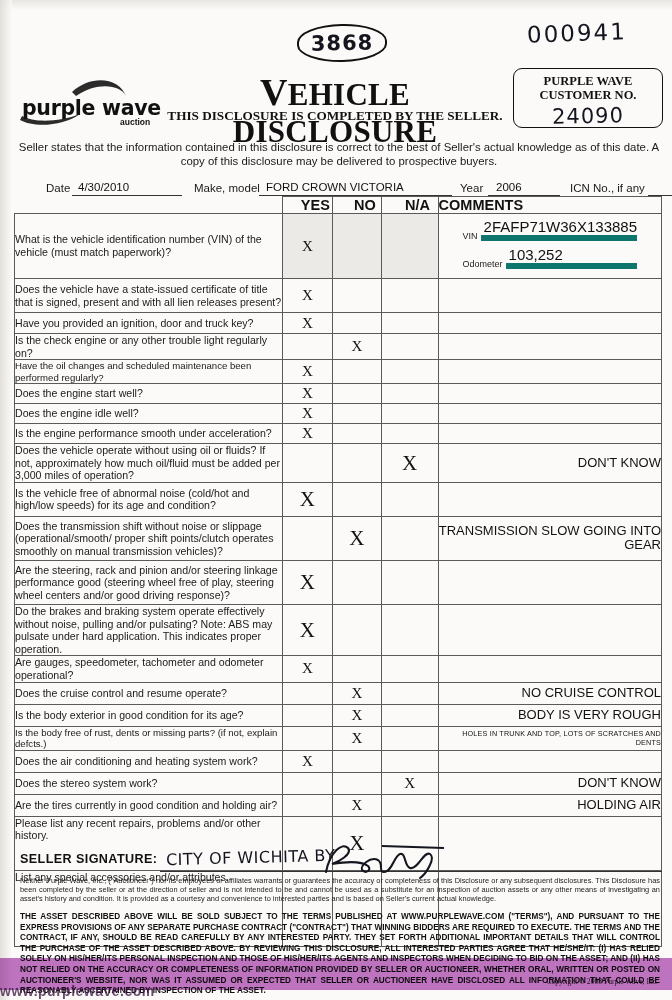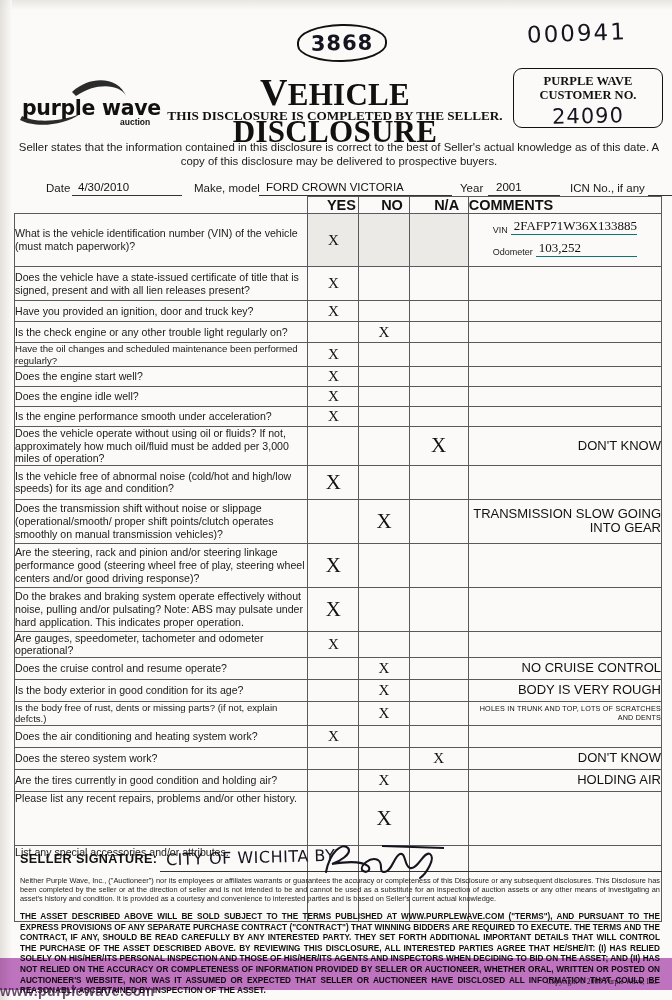--- a/index.html
+++ b/index.html
@@ -79,21 +79,21 @@
   .mark{text-align:center;font-size:15px;color:#111;font-family:"Liberation Serif",serif;}
   .mark.big{font-size:21px;}
   .cmt{text-align:right;padding:2px 6px 2px 4px;font-size:13px;color:#111;line-height:14px;}
   .cmt.tiny{font-size:7.2px;line-height:9px;letter-spacing:.2px;}
   .small-q{font-size:9.6px;line-height:11.5px;}
 
   
   .vinwrap{padding:4px 24px;font-size:9px;}
   .vrow{display:flex;align-items:flex-end;margin-bottom:5px;}
   .vlbl{font-size:9px;color:#222;margin-right:3px;}
-  .vval{flex:1;border-bottom:1px solid #0f766e;font-size:13px;padding-left:3px;color:#111;font-family:Liberation Serif, serif;}
+  .vval{flex:1;border-bottom:6px solid #0f766e;font-size:15px;padding-left:3px;color:#111;}
   .shaded{background:#eceae6;}
 
   
   .sig{position:absolute;left:20px;top:848px;width:642px;height:26px;}
   .sig-lbl{position:absolute;left:0;top:4px;font-size:12.6px;font-weight:bold;
            letter-spacing:.4px;color:#111;}
   .sig-line{position:absolute;left:140px;right:0;bottom:2px;border-bottom:1.3px solid #333;}
   .sig-hand{position:absolute;left:146px;top:0px;font-size:16px;font-weight:500;
             letter-spacing:.5px;transform:rotate(-1.5deg);font-family:"DejaVu Sans",sans-serif;}
   .sig-cursive{position:absolute;left:300px;top:-8px;}
@@ -152,21 +152,21 @@
     <span class="fl" style="left:0">Date</span>
     <span class="fline" style="left:26px;width:110px"></span>
     <span class="fval" style="left:32px">4/30/2010</span>
 
     <span class="fl" style="left:148px">Make, model</span>
     <span class="fline" style="left:213px;width:193px"></span>
     <span class="fval" style="left:220px">FORD CROWN VICTORIA</span>
 
     <span class="fl" style="left:414px">Year</span>
     <span class="fline" style="left:442px;width:72px"></span>
-    <span class="fval" style="left:450px">2001</span>
+    <span class="fval" style="left:450px">2006</span>
 
     <span class="fl" style="left:524px">ICN No., if any</span>
     <span class="fline" style="left:602px;width:46px"></span>
     <span class="fval" style="left:606px"></span>
   </div>
 
   <table class="tbl">
     <thead>
       <tr>
         <th class="c-q blank"></th>

